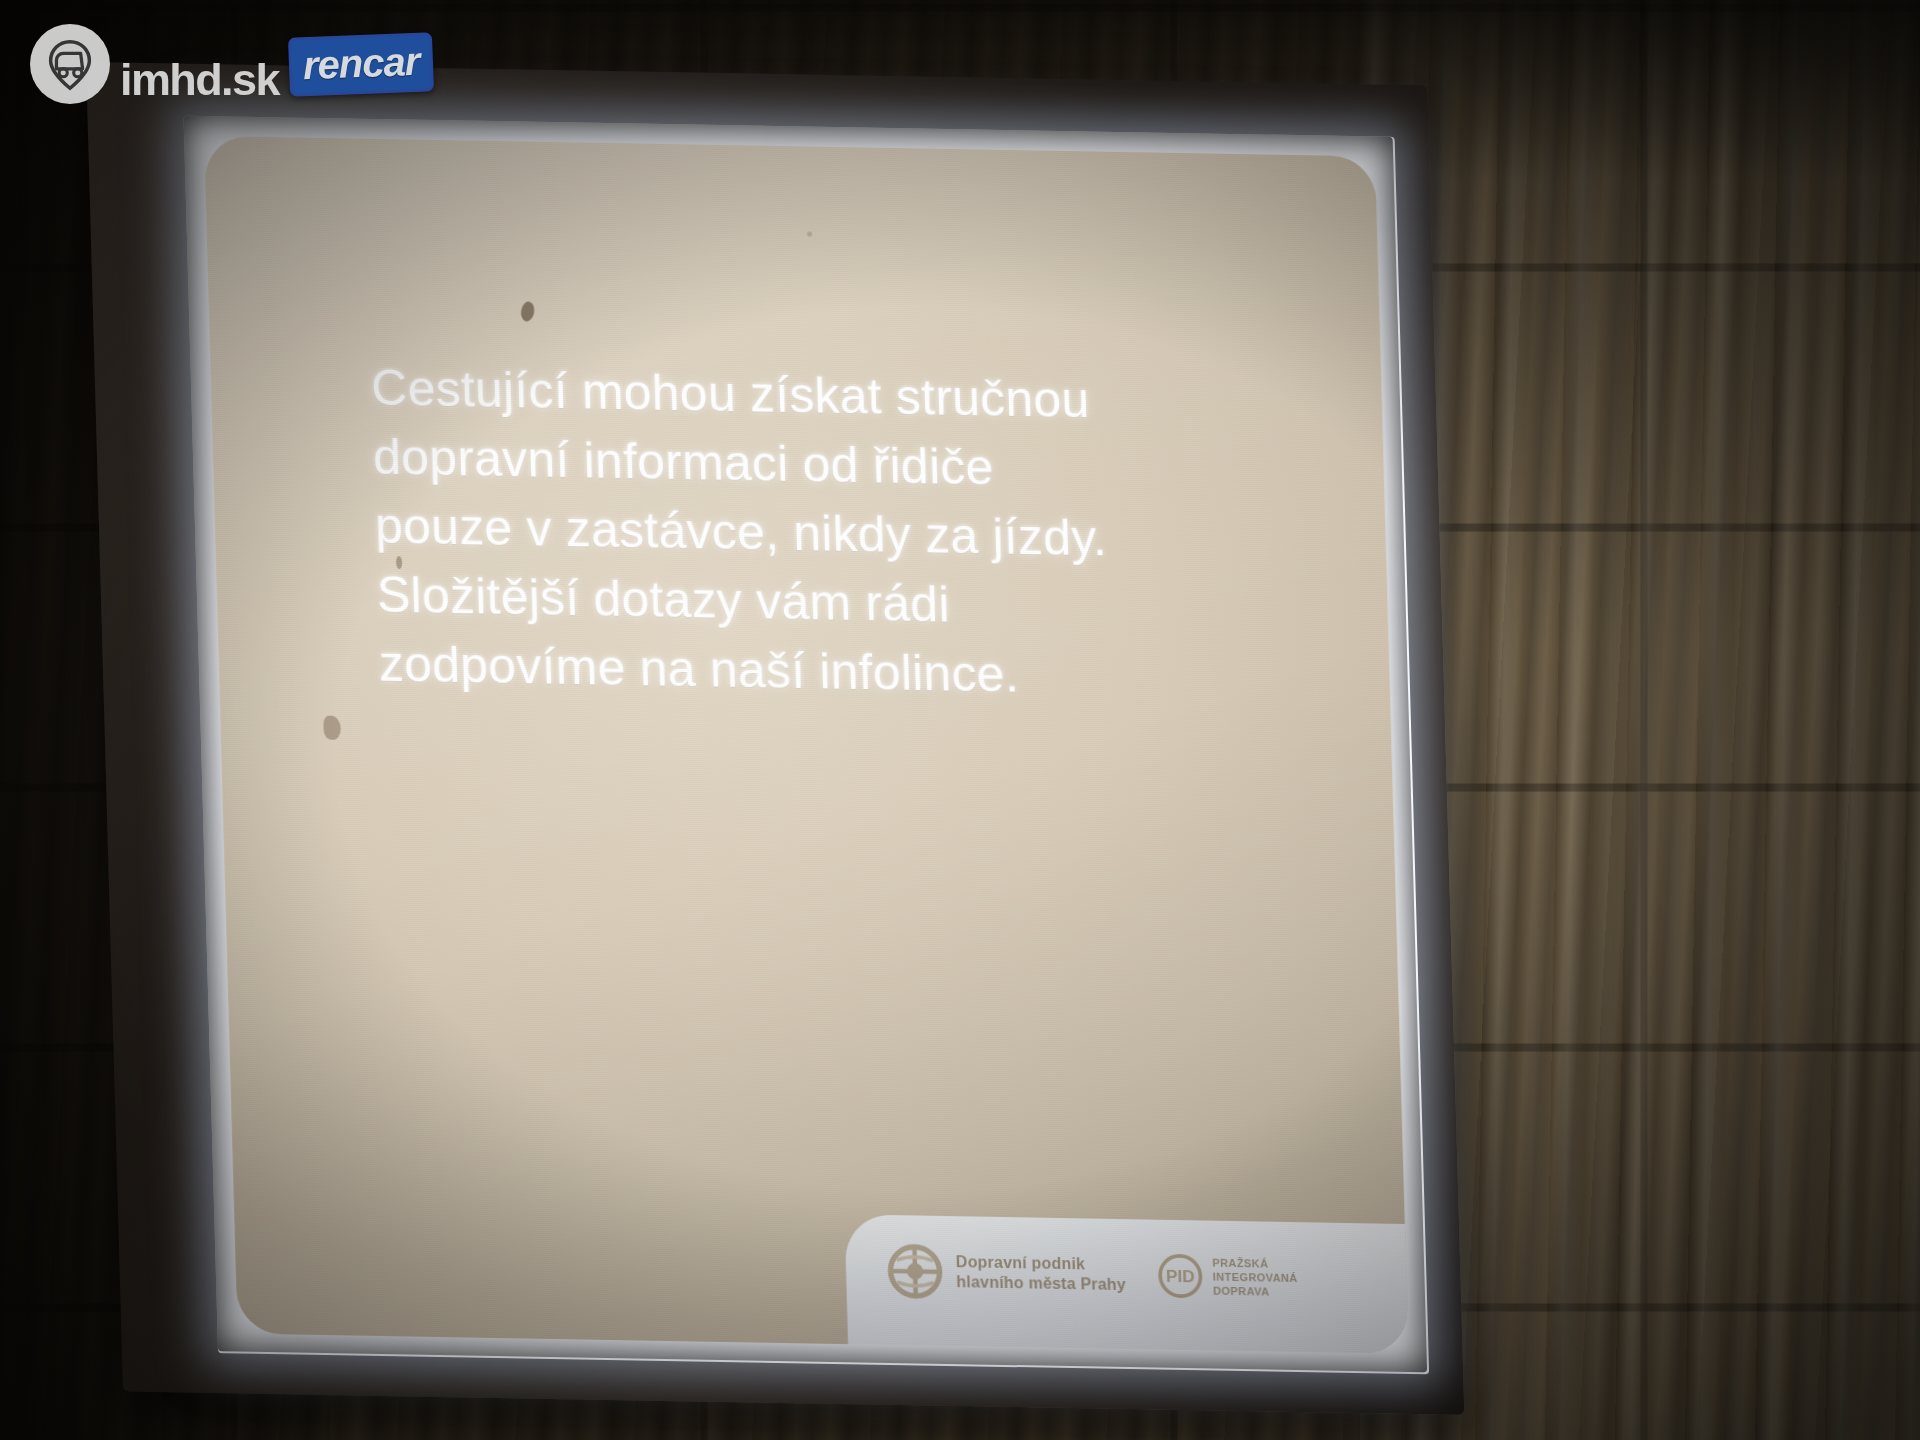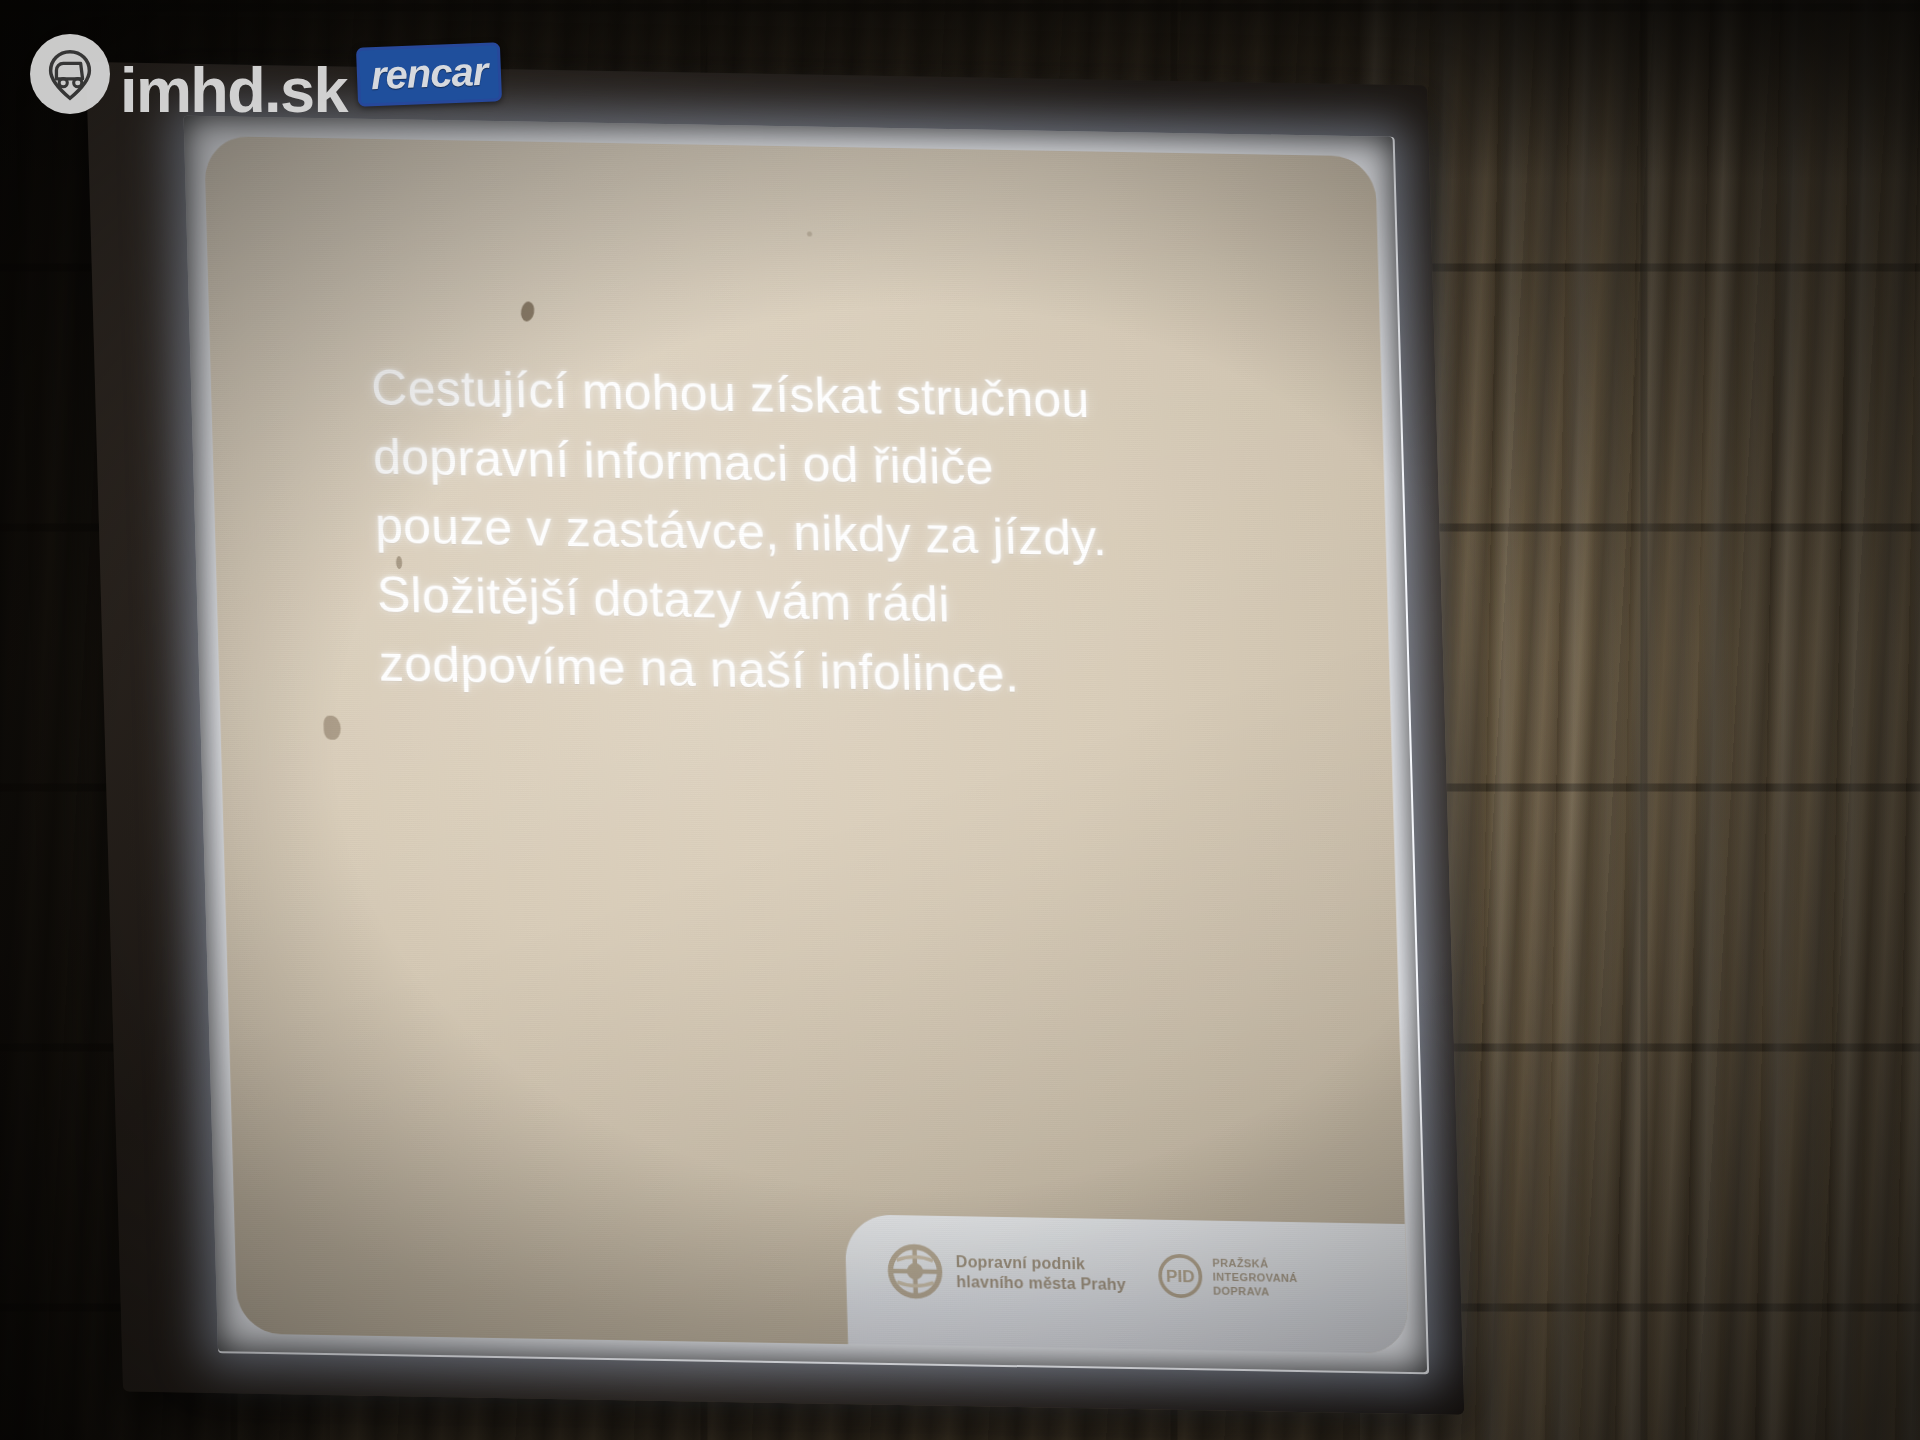--- a/index.html
+++ b/index.html
@@ -182,21 +182,21 @@
     display: flex; align-items: center; gap: 14px;
     z-index: 40;
   }
   .wm-badge {
     width: 80px; height: 80px; border-radius: 50%;
     background: #d9d9d9;
     display: flex; align-items: center; justify-content: center;
     opacity: .93;
   }
   .wm-name {
-    font-size: 63px; font-weight: 700; letter-spacing: -1.6px;
+    font-size: 45px; font-weight: 700; letter-spacing: -1.6px;
     color: #d9d9d9; opacity: .95;
     margin-left: -4px;
     margin-top: 32px;
   }
   .wm-rencar {
     margin-left: -4px;
     background: #1f4f9c;
     border: 3px solid #27489a;
     border-radius: 7px;
     padding: 3px 11px 5px 11px;

